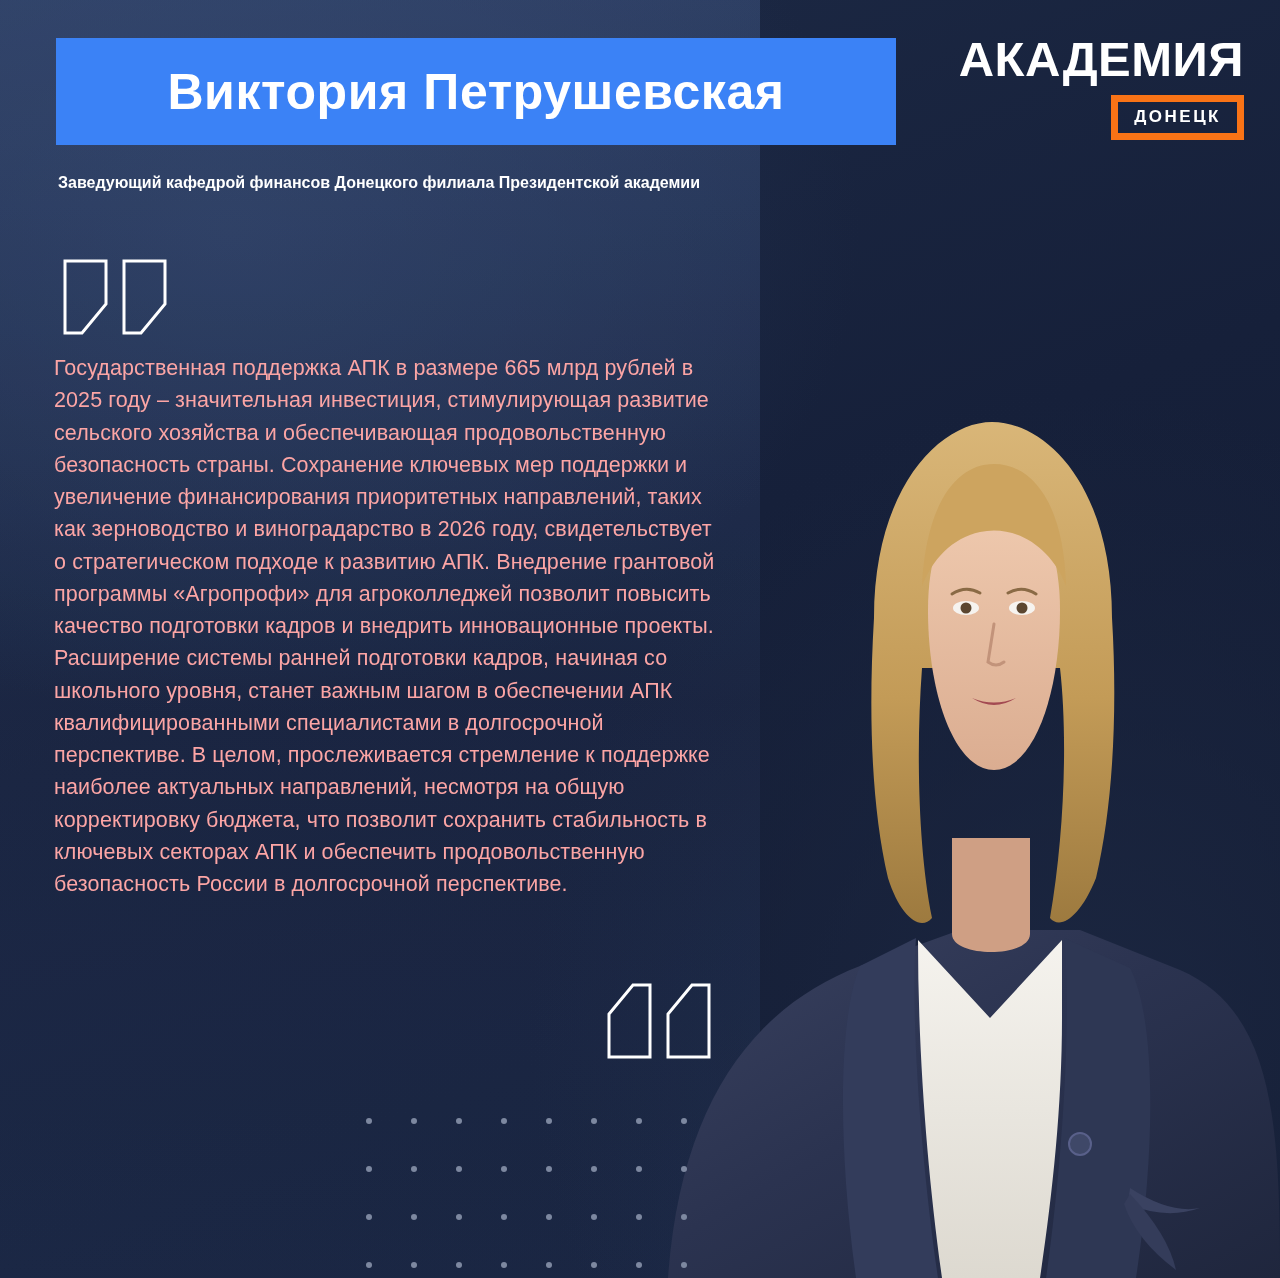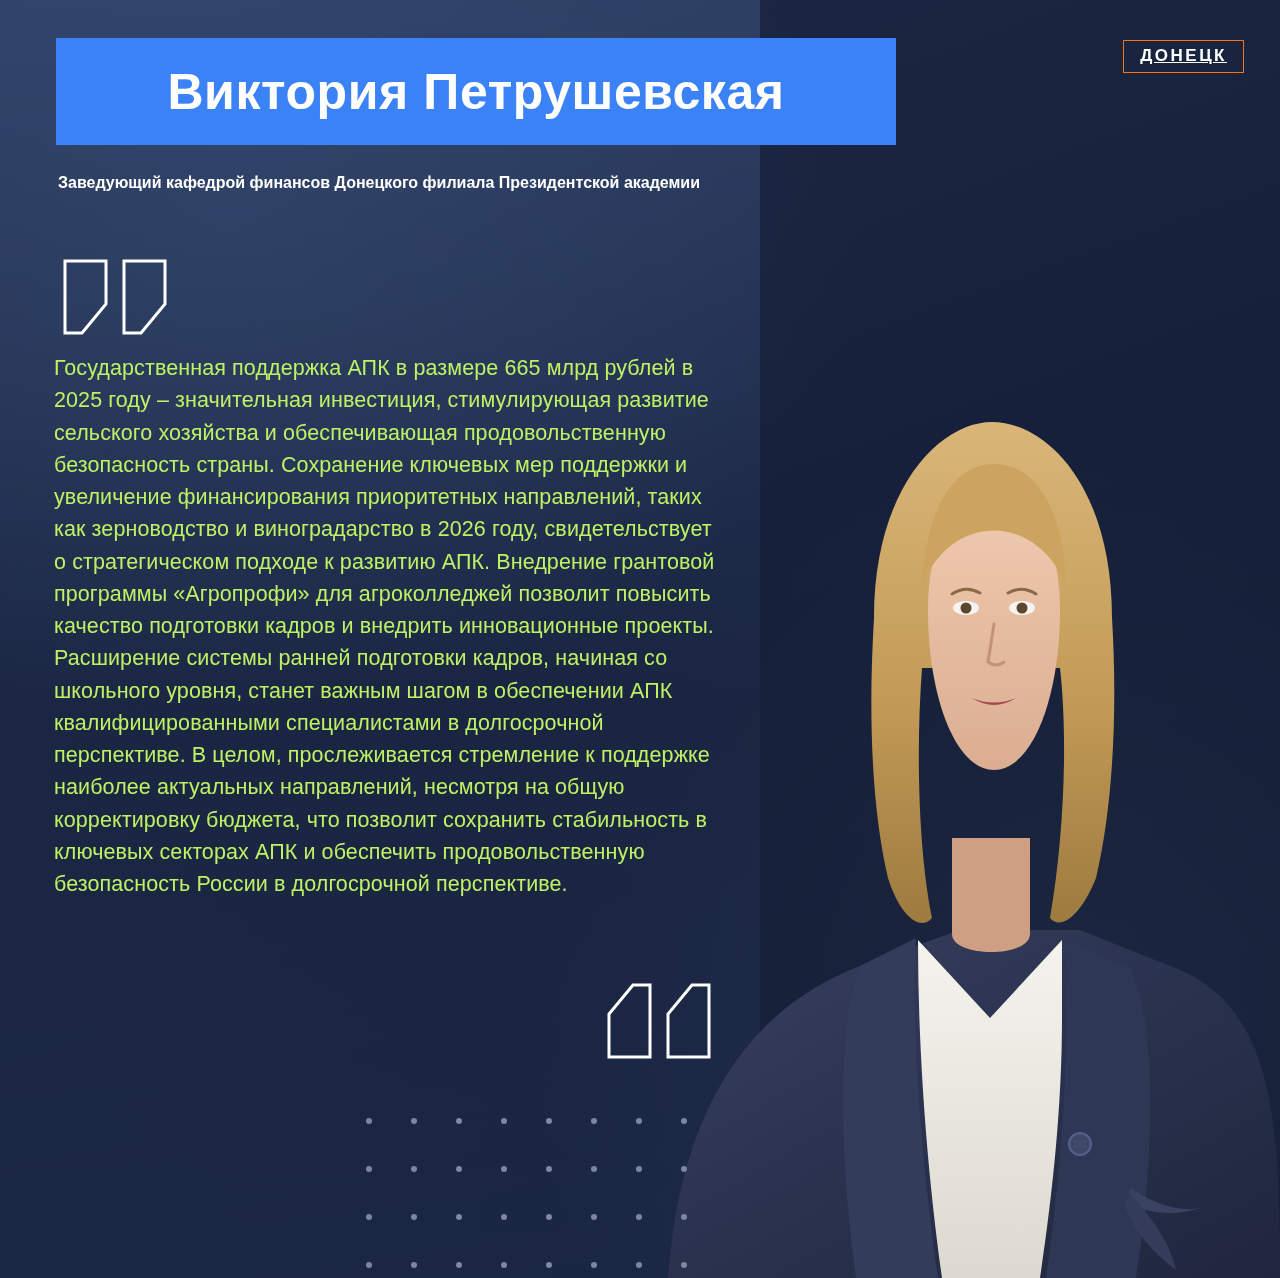--- a/index.html
+++ b/index.html
@@ -64,26 +64,25 @@
   .brand .line2 {
     font-size: 49px;
     font-weight: bold;
     letter-spacing: .5px;
     line-height: 1.05;
     margin-top: 4px;
   }
   .brand .city {
     display: inline-block;
     margin-top: 10px;
-    border: 1px solid #f97316;
+    border: 7px solid #f97316;
     padding: 5px 16px 6px;
     font-size: 17px;
     font-weight: bold;
     letter-spacing: 2.5px;
-    text-decoration: underline;
   }
 
   
   .subtitle {
     position: absolute;
     left: 58px; top: 172px;
     width: 760px;
     color: #ffffff;
     font-size: 16px;
     font-weight: bold;
@@ -99,21 +98,21 @@
     position: absolute;
     left: 606px; top: 982px;
   }
   .qmark { display: block; }
 
   
   .quote-text {
     position: absolute;
     left: 54px; top: 352px;
     width: 672px;
-    color: #bef264;
+    color: #fca5a5;
     font-size: 21.5px;
     line-height: 1.5;
     letter-spacing: .1px;
     white-space: pre-line;
   }
 
   
   .dots {
     position: absolute;
     left: 366px; top: 1118px;
@@ -196,20 +195,21 @@
     <path d="M470 870 q 40 26 70 20 q -34 12 -72 -4 Z" fill="#3a4261"></path>
     <path d="M470 876 q 38 40 46 76 q -40 -30 -52 -66 Z" fill="#343c5a"></path>
   </svg>
 </div>
 
 <div class="name-bar">
   <span class="name">Виктория Петрушевская</span>
 </div>
 
 <div class="brand">
+  <div class="line2">АКАДЕМИЯ</div>
   <div class="city">ДОНЕЦК</div>
 </div>
 
 <div class="subtitle">Заведующий кафедрой финансов
 Донецкого филиала Президентской академии</div>
 
 <div class="quote-open">
   <svg class="qmark" width="110" height="78" viewBox="0 0 110 78" xmlns="http://www.w3.org/2000/svg">
     <path d="M3 3 H44 V46 L20 75 H3 Z" fill="none" stroke="#ffffff" stroke-width="3"></path>
     <path d="M62 3 H103 V46 L79 75 H62 Z" fill="none" stroke="#ffffff" stroke-width="3"></path>

